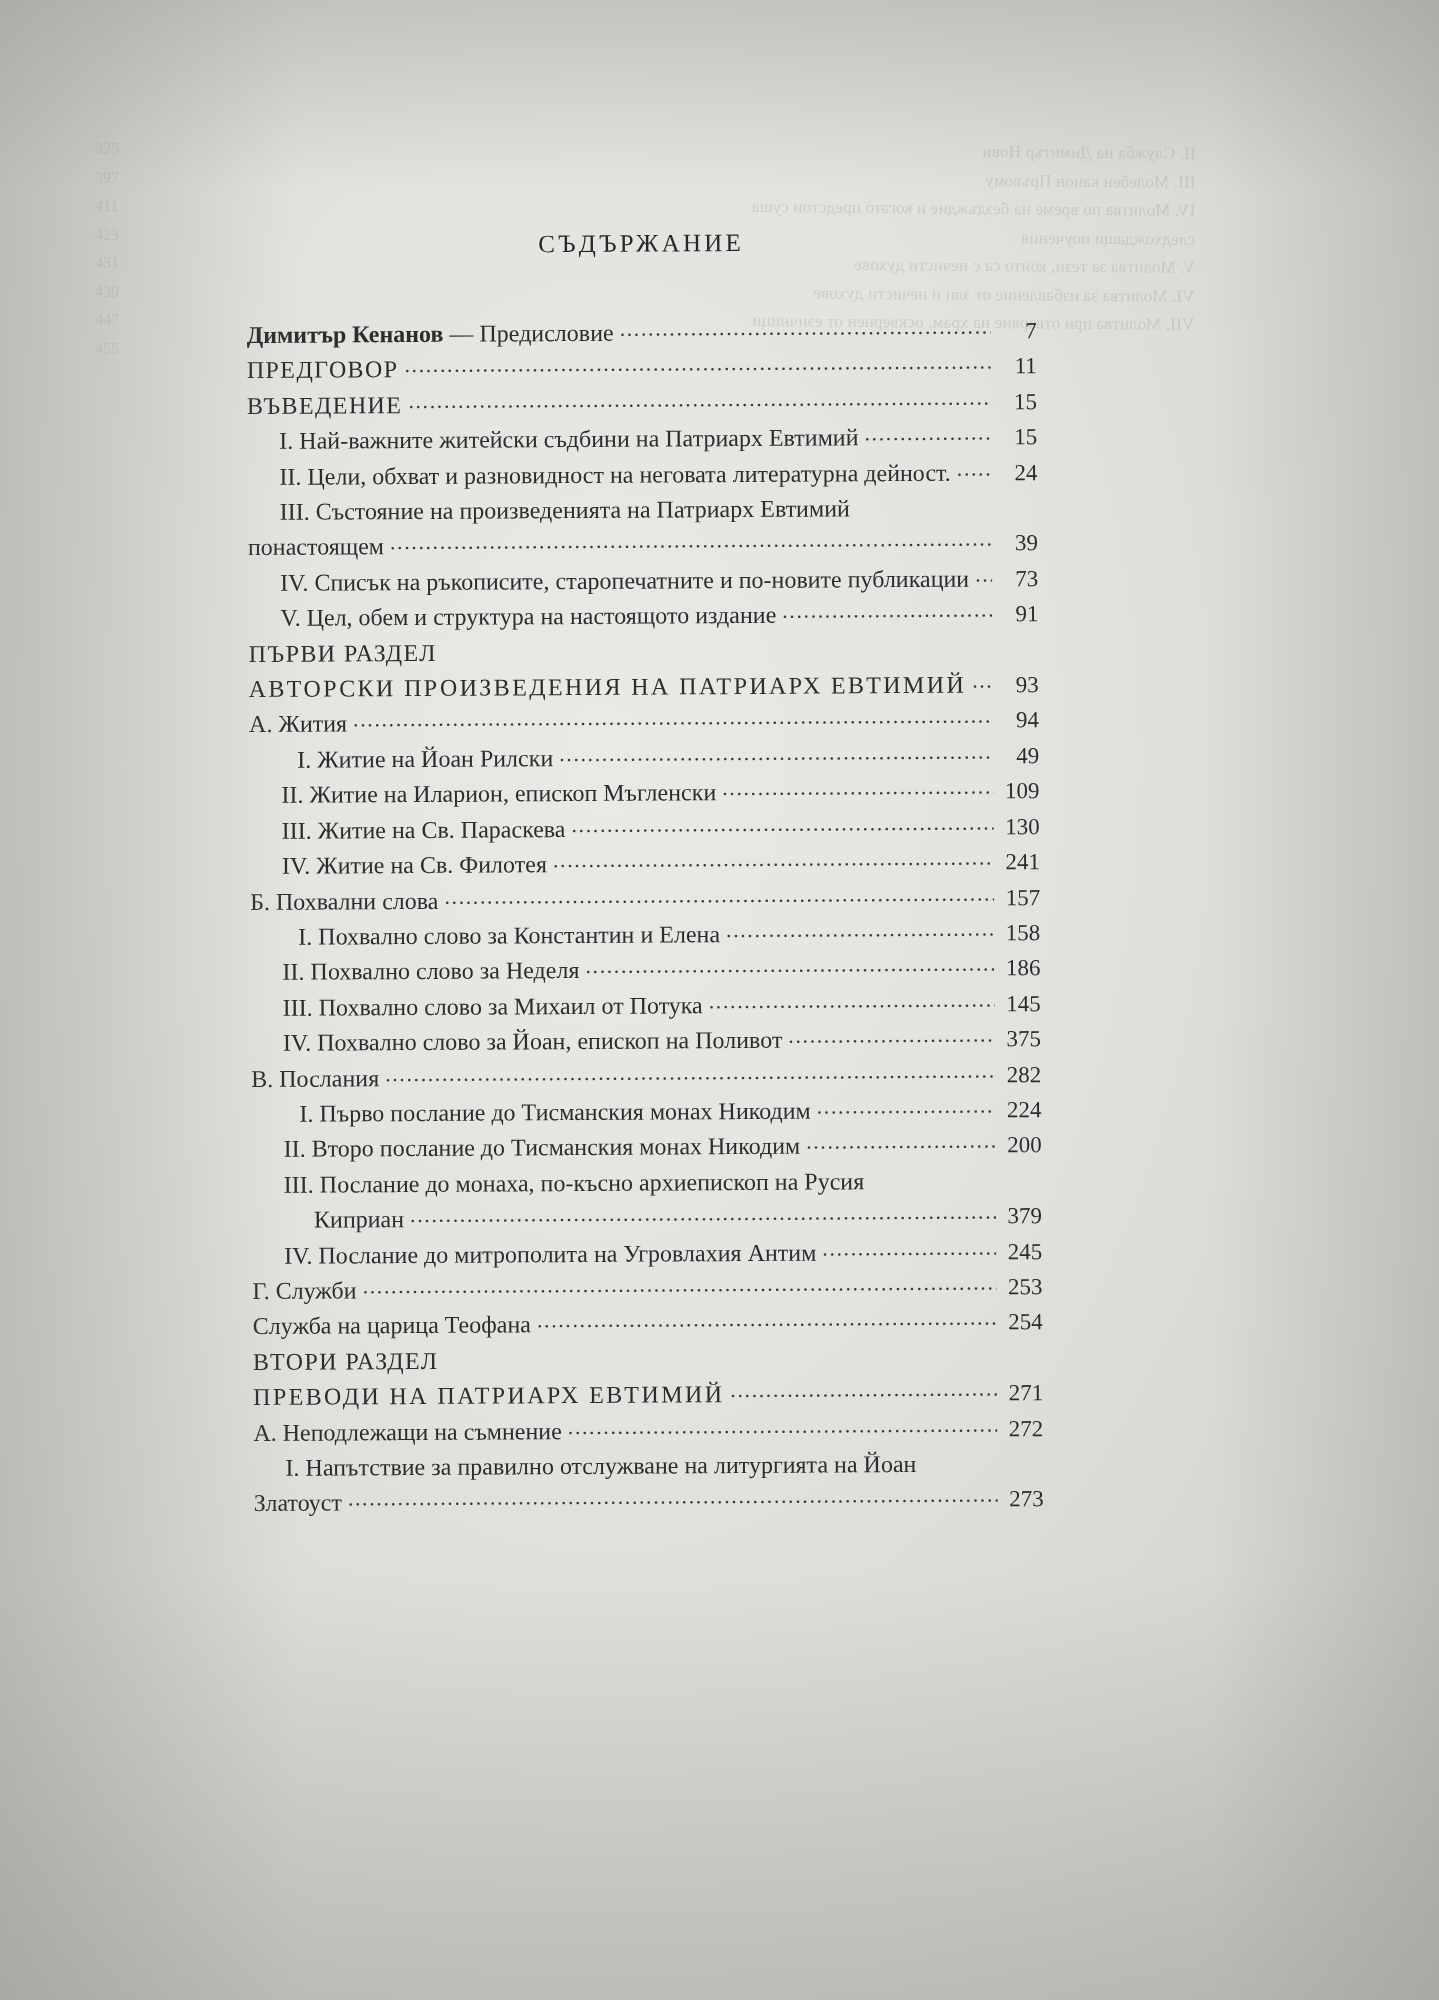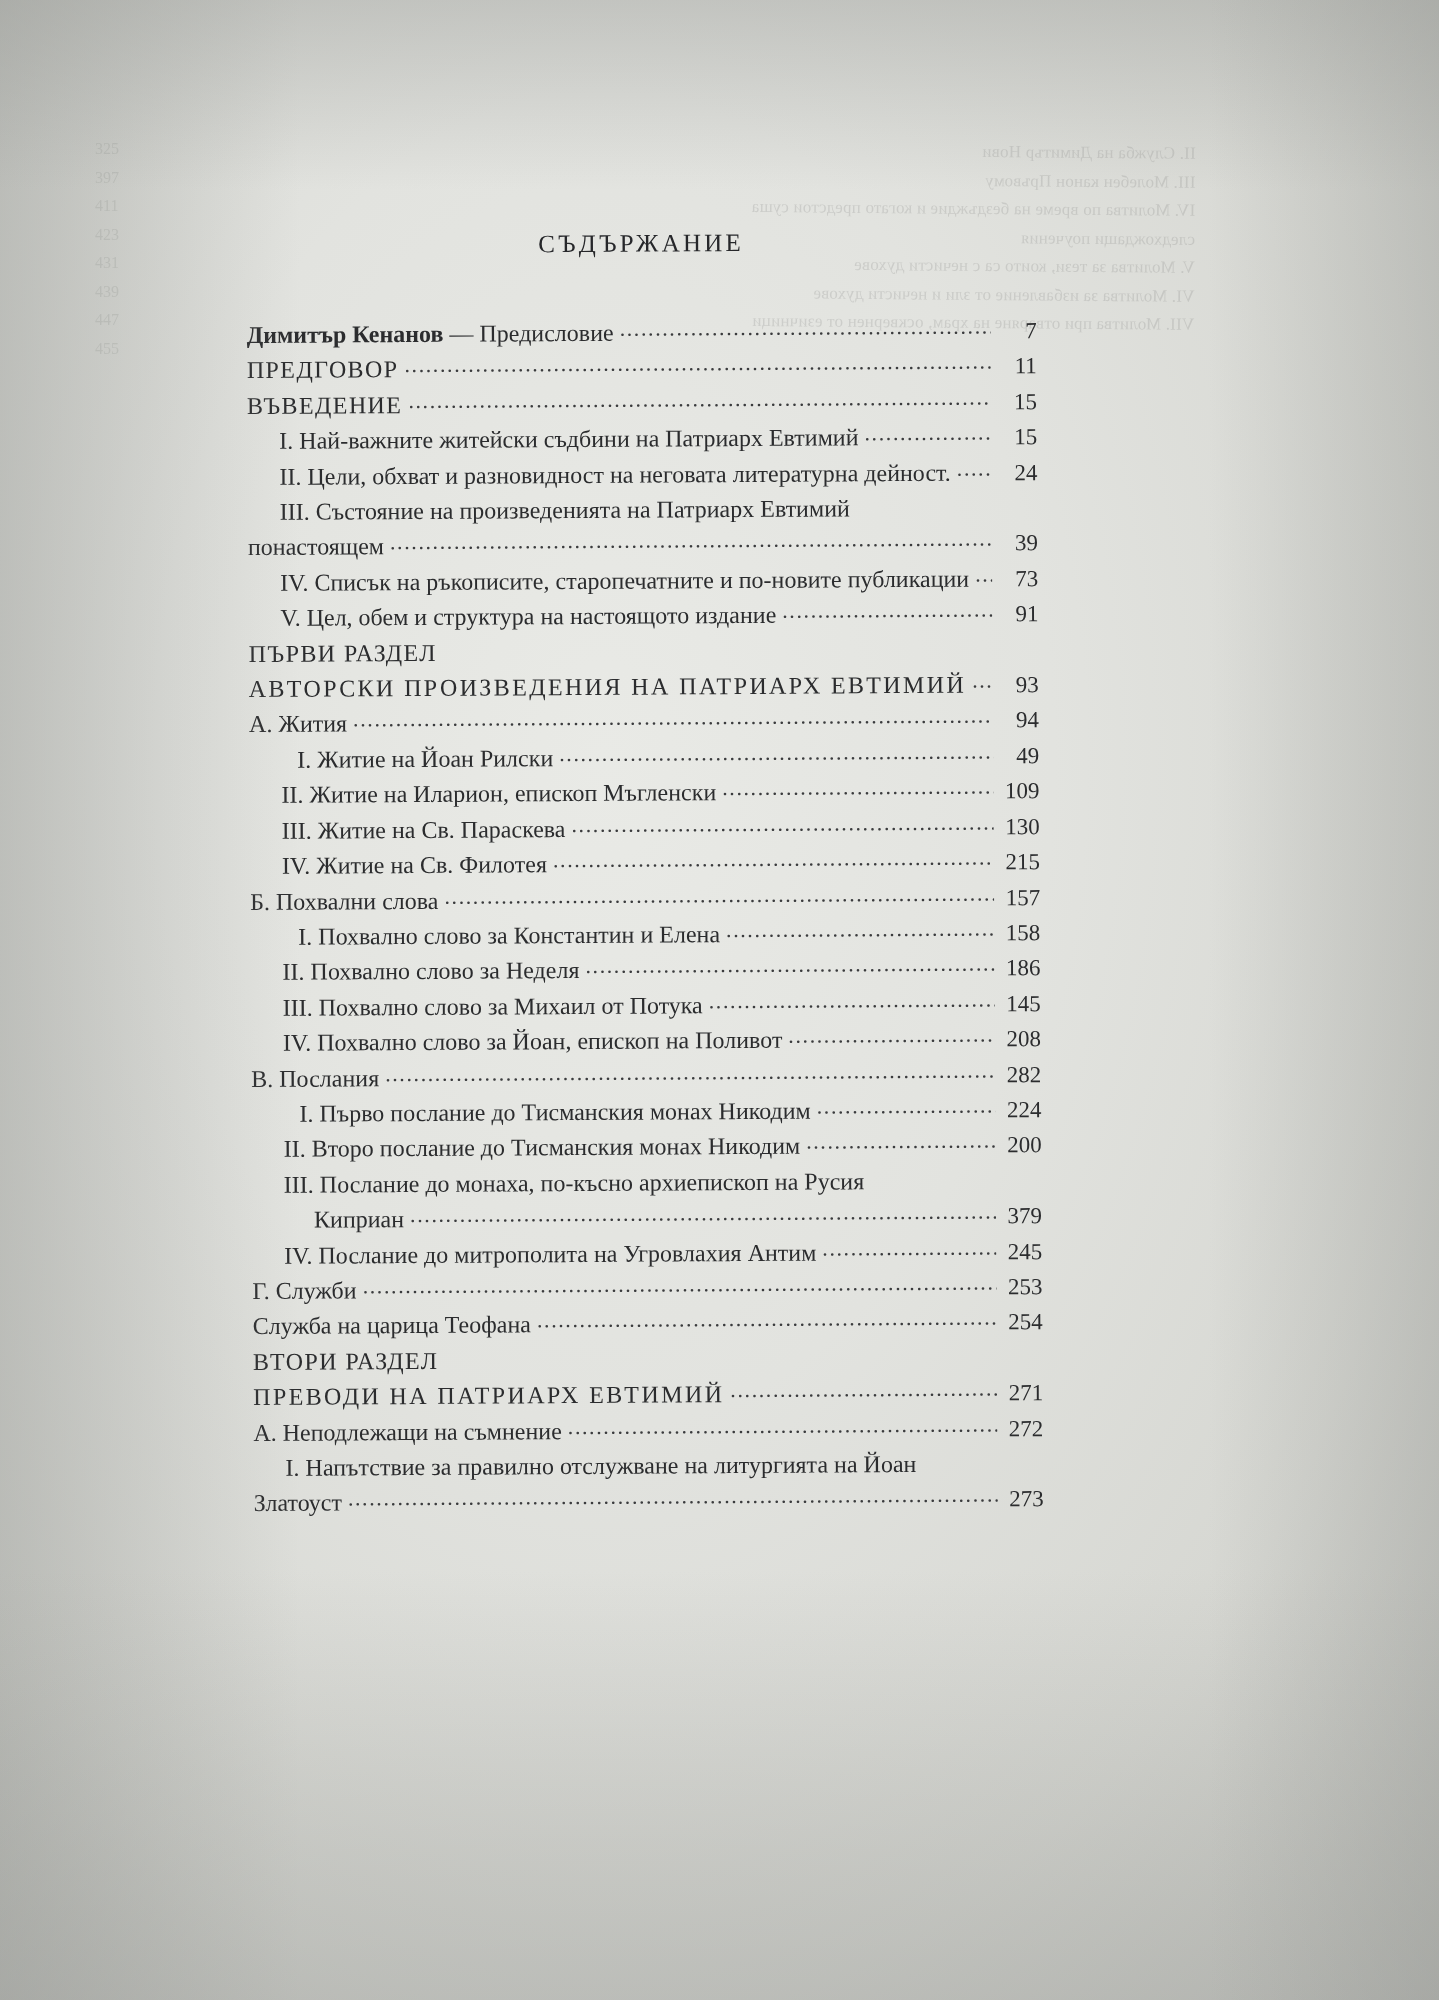--- a/index.html
+++ b/index.html
@@ -261,21 +261,21 @@
 
     <div class="entry lvl1">
       <span class="label">III. Житие на Св. Параскева</span>
       <span class="leader"></span>
       <span class="pageno">130</span>
     </div>
 
     <div class="entry lvl1">
       <span class="label">IV. Житие на Св. Филотея</span>
       <span class="leader"></span>
-      <span class="pageno">215</span>
+      <span class="pageno">241</span>
     </div>
 
     <div class="entry lvl0">
       <span class="label">Б. Похвални слова</span>
       <span class="leader"></span>
       <span class="pageno">157</span>
     </div>
 
     <div class="entry lvl2">
       <span class="label">I. Похвално слово за Константин и Елена</span>
@@ -291,21 +291,21 @@
 
     <div class="entry lvl1">
       <span class="label">III. Похвално слово за Михаил от Потука</span>
       <span class="leader"></span>
       <span class="pageno">145</span>
     </div>
 
     <div class="entry lvl1">
       <span class="label">IV. Похвално слово за Йоан, епископ на Поливот</span>
       <span class="leader"></span>
-      <span class="pageno">208</span>
+      <span class="pageno">375</span>
     </div>
 
     <div class="entry lvl0">
       <span class="label">В. Послания</span>
       <span class="leader"></span>
       <span class="pageno">282</span>
     </div>
 
     <div class="entry lvl2">
       <span class="label">I. Първо послание до Тисманския монах Никодим</span>

